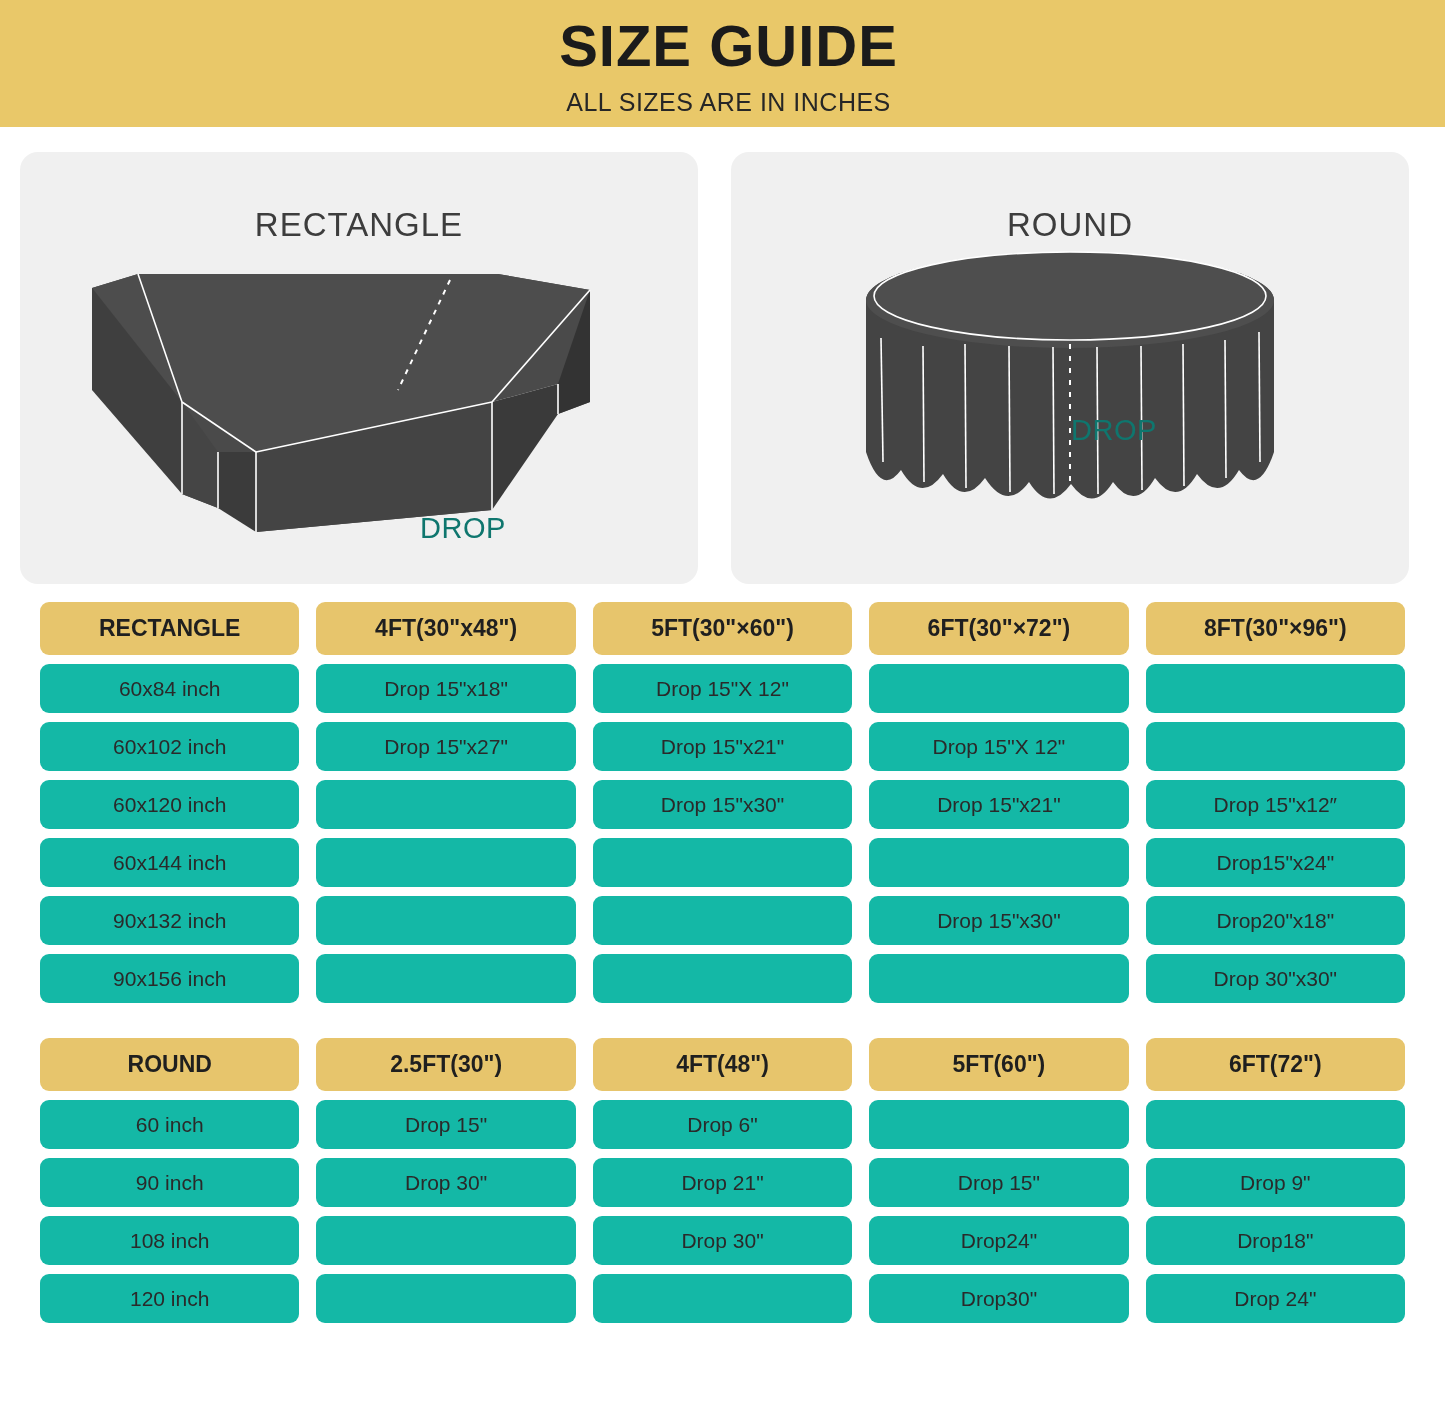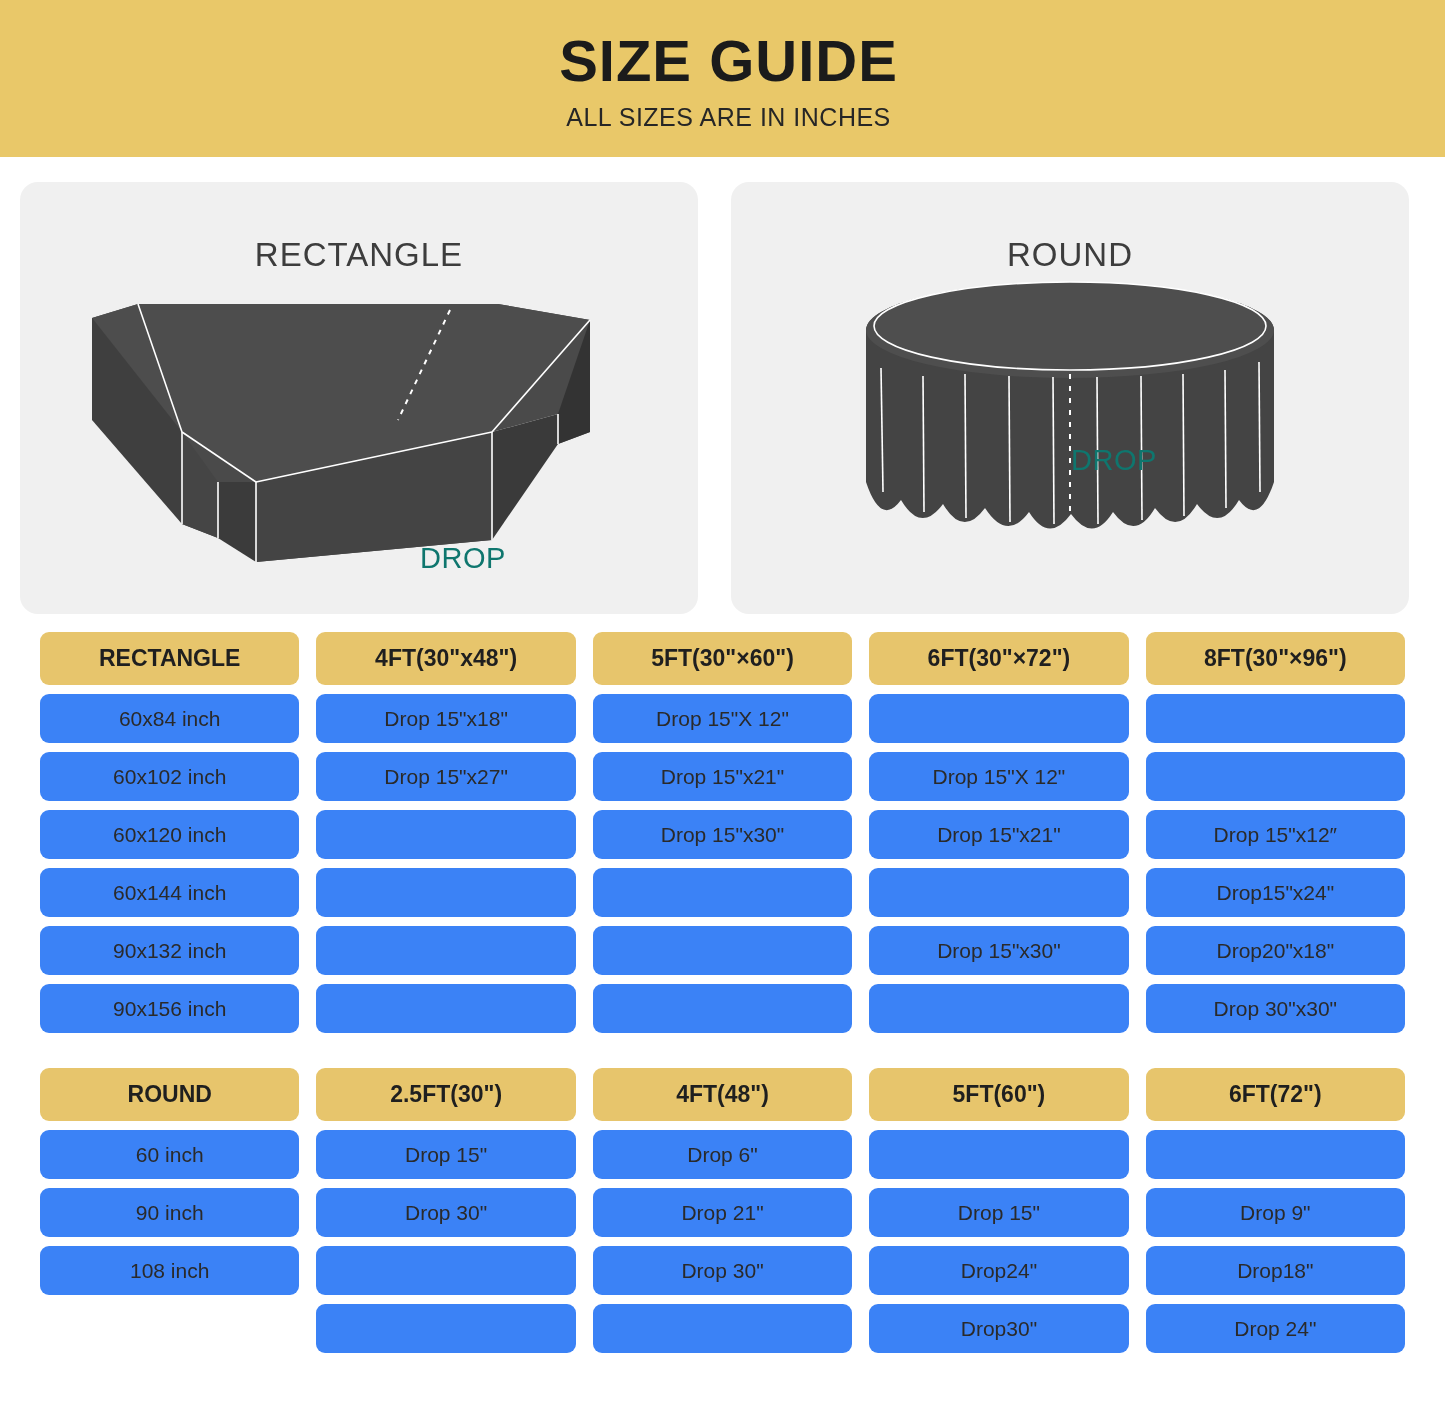--- a/index.html
+++ b/index.html
@@ -12,21 +12,21 @@
     height: 1417px;
     font-family: "Liberation Sans", sans-serif;
     color: #222222;
     overflow: hidden;
     position: relative;
   }
 
   
   .header {
     width: 100%;
-    height: 157px;
+    height: 127px;
     background: #e8c濃;
     background: #e8c濃;
     padding-left: 12px;
   }
   .header {
     background: #e9c96a;
     background: #e8c76b;
     background: #e9c56c;
     background: #e9c86d;
     background: #e9c869;
@@ -99,21 +99,21 @@
   }
   .cell {
     height: 49px;
     border-radius: 9px;
     display: flex;
     align-items: center;
     justify-content: center;
     font-size: 21px;
     color: #2a2a2a;
     margin-bottom: 9px;
-    background: #3b82f6;
+    background: #14b8a6;
     white-space: nowrap;
     overflow: hidden;
   }
   .cell.head {
     background: #e7c56c;
     font-weight: bold;
     font-size: 23px;
     height: 53px;
     color: #1f1f1f;
   }
@@ -238,20 +238,21 @@
   </div>
 
   <div class="section-gap"></div>
 
   <div class="row">
     <div class="col">
       <div class="cell head">ROUND</div>
       <div class="cell">60 inch</div>
       <div class="cell">90 inch</div>
       <div class="cell">108 inch</div>
+      <div class="cell">120 inch</div>
     </div>
     <div class="col">
       <div class="cell head">2.5FT(30")</div>
       <div class="cell">Drop 15"</div>
       <div class="cell">Drop 30"</div>
       <div class="cell empty"></div>
       <div class="cell empty"></div>
     </div>
     <div class="col">
       <div class="cell head">4FT(48")</div>

